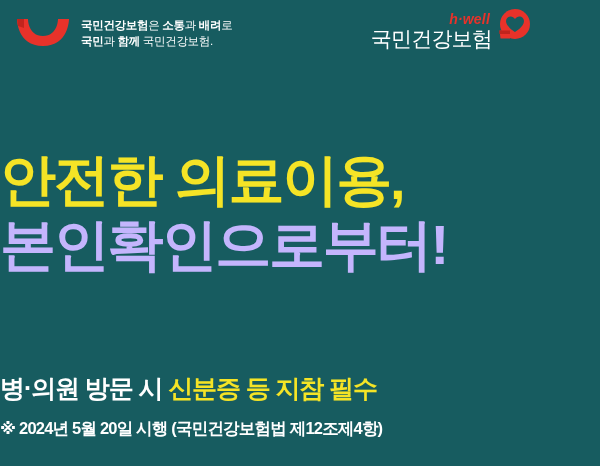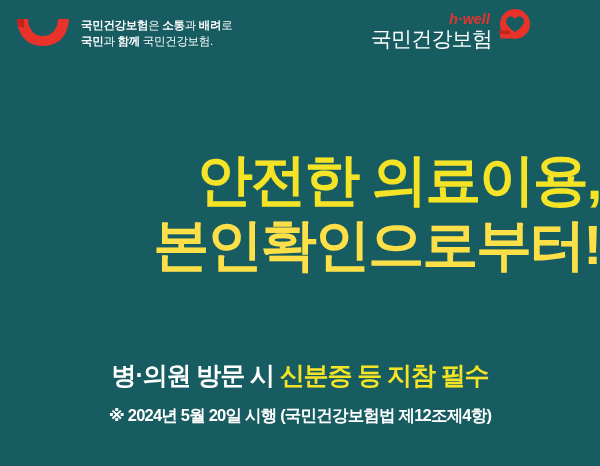--- a/index.html
+++ b/index.html
@@ -102,40 +102,40 @@
     display: block;
     flex: 0 0 auto;
   }
 
   
   .headline {
     position: absolute;
     top: 148px;
     left: 0;
     width: 600px;
-    text-align: right;
+    text-align: left;
   }
 
   .headline-line {
     font-size: 56px;
     font-weight: 900;
     line-height: 1.16;
     letter-spacing: -2.2px;
     white-space: nowrap;
   }
   .headline-line.l1 { color: #f5e426; }
-  .headline-line.l2 { color: #fde047; padding-left: 24px; }
+  .headline-line.l2 { color: #c4b5fd; }
 
   
   .footer {
     position: absolute;
-    top: 360px;
+    top: 373px;
     left: 0;
     width: 600px;
-    text-align: center;
+    text-align: left;
   }
 
   .footer-main {
     font-size: 25px;
     font-weight: 800;
     letter-spacing: -1.1px;
     line-height: 1.24;
     color: #ffffff;
     white-space: nowrap;
   }

